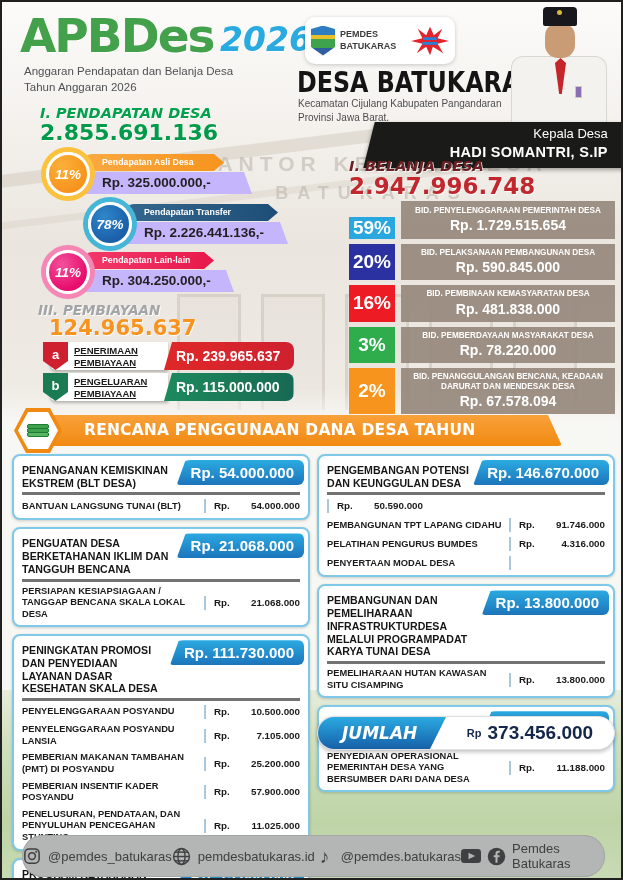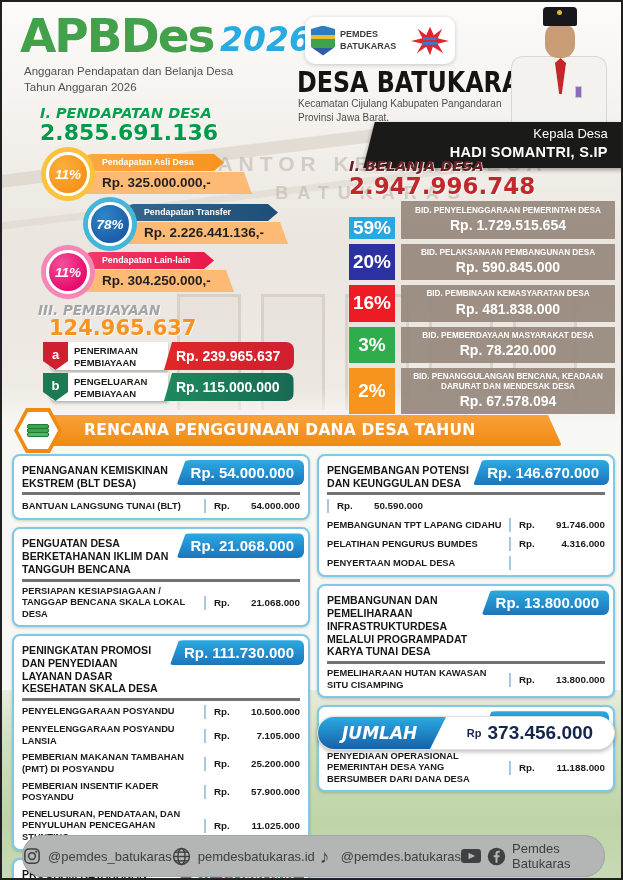--- a/index.html
+++ b/index.html
@@ -73,21 +73,21 @@
     color:#009a48; font-family:"DejaVu Sans",sans-serif; text-shadow:1px 1px 0 #fff; }
 
   .pd-item{ position:absolute; width:270px; height:50px; }
   .pd-circle{ position:absolute; left:0; top:0; width:44px; height:44px; border-radius:50%;
     border:3px solid #fff; color:#fff; font-weight:800; font-size:13.5px; font-style:italic;
     display:flex; align-items:center; justify-content:center; z-index:3; }
   .pd-arrow{ position:absolute; left:38px; top:2px; height:17px; color:#fff; font-size:8.8px;
     font-weight:bold; line-height:17px; padding-left:18px; z-index:2;
     clip-path:polygon(0 0,calc(100% - 10px) 0,100% 50%,calc(100% - 10px) 100%,0 100%);
     border-radius:8px 0 0 8px; }
-  .pd-bar{ position:absolute; left:38px; top:20px; height:22px; background:#fdba74; z-index:1;
+  .pd-bar{ position:absolute; left:38px; top:20px; height:22px; background:#c4b5fd; z-index:1;
     box-shadow:0 2px 3px rgba(0,0,0,.25); font-size:13.5px; font-weight:bold; color:#231f20;
     line-height:22px; padding-left:18px; border-radius:3px;
     clip-path:polygon(0 0,calc(100% - 8px) 0,100% 100%,0 100%); }
   .pd-i1{ left:44px; top:150px; }
   .pd-i1 .pd-circle{ background:radial-gradient(circle at 35% 30%,#fbb03b,#f7941d 70%); box-shadow:0 0 0 5px #fcc23e; }
   .pd-i1 .pd-arrow{ width:140px; background:linear-gradient(90deg,#f9a942,#f7941d); }
   .pd-i1 .pd-bar{ width:168px; }
   .pd-i2{ left:86px; top:200px; }
   .pd-i2 .pd-circle{ background:radial-gradient(circle at 35% 30%,#2f86c9,#1b5fa8 70%); box-shadow:0 0 0 5px #45b6d8; }
   .pd-i2 .pd-arrow{ width:152px; background:linear-gradient(90deg,#35668c,#1d4e77); }
@@ -102,21 +102,21 @@
   .pb-total{ position:absolute; left:47px; top:314px; font-size:21px; font-weight:800;
     color:#f7931e; font-family:"DejaVu Sans",sans-serif; text-shadow:1px 1px 0 rgba(255,255,255,.8); }
   .pb-row{ position:absolute; left:48px; height:28px; display:flex; align-items:stretch; }
   .pb-row.a{ top:340px; } .pb-row.b{ top:371px; }
   .pb-badge{ position:absolute; left:-7px; top:0; width:25px; height:28px; z-index:3;
     clip-path:polygon(0 0,100% 0,100% 68%,50% 100%,0 68%); color:#fff; font-weight:800;
     font-size:13px; display:flex; align-items:center; justify-content:center; padding-bottom:4px; }
   .pb-row.a .pb-badge{ background:#cf2030; } .pb-row.b .pb-badge{ background:#1a7a52; }
   .pb-label{ background:#fff; border-radius:6px 0 0 6px; box-shadow:0 2px 3px rgba(0,0,0,.25);
     padding:2px 8px 0 24px; font-size:9.5px; font-weight:800; color:#1a1a1a; line-height:1.25;
-    display:flex; flex-direction:column; justify-content:center; width:118px; }
+    display:flex; flex-direction:column; justify-content:center; width:118px;text-decoration:underline; }
   .pb-amount{ color:#fff; font-weight:800; font-size:14px; display:flex; align-items:center;
     padding:0 14px 0 12px; border-radius:0 8px 8px 0;
     clip-path:polygon(8px 0,100% 0,100% 100%,0 100%); margin-left:-4px; }
   .pb-row.a .pb-amount{ background:linear-gradient(90deg,#e02828,#cf2030); }
   .pb-row.b .pb-amount{ background:linear-gradient(90deg,#1d8a5e,#176a52); }
 
   
   .bl-head{ position:absolute; left:347px; top:156px; font-size:14.5px; color:#6d2024; }
   .bl-total{ position:absolute; left:347px; top:171px; font-size:23px; font-weight:800;
     color:#c1272d; font-family:"DejaVu Sans",sans-serif; text-shadow:1px 1px 0 rgba(255,255,255,.8); }

